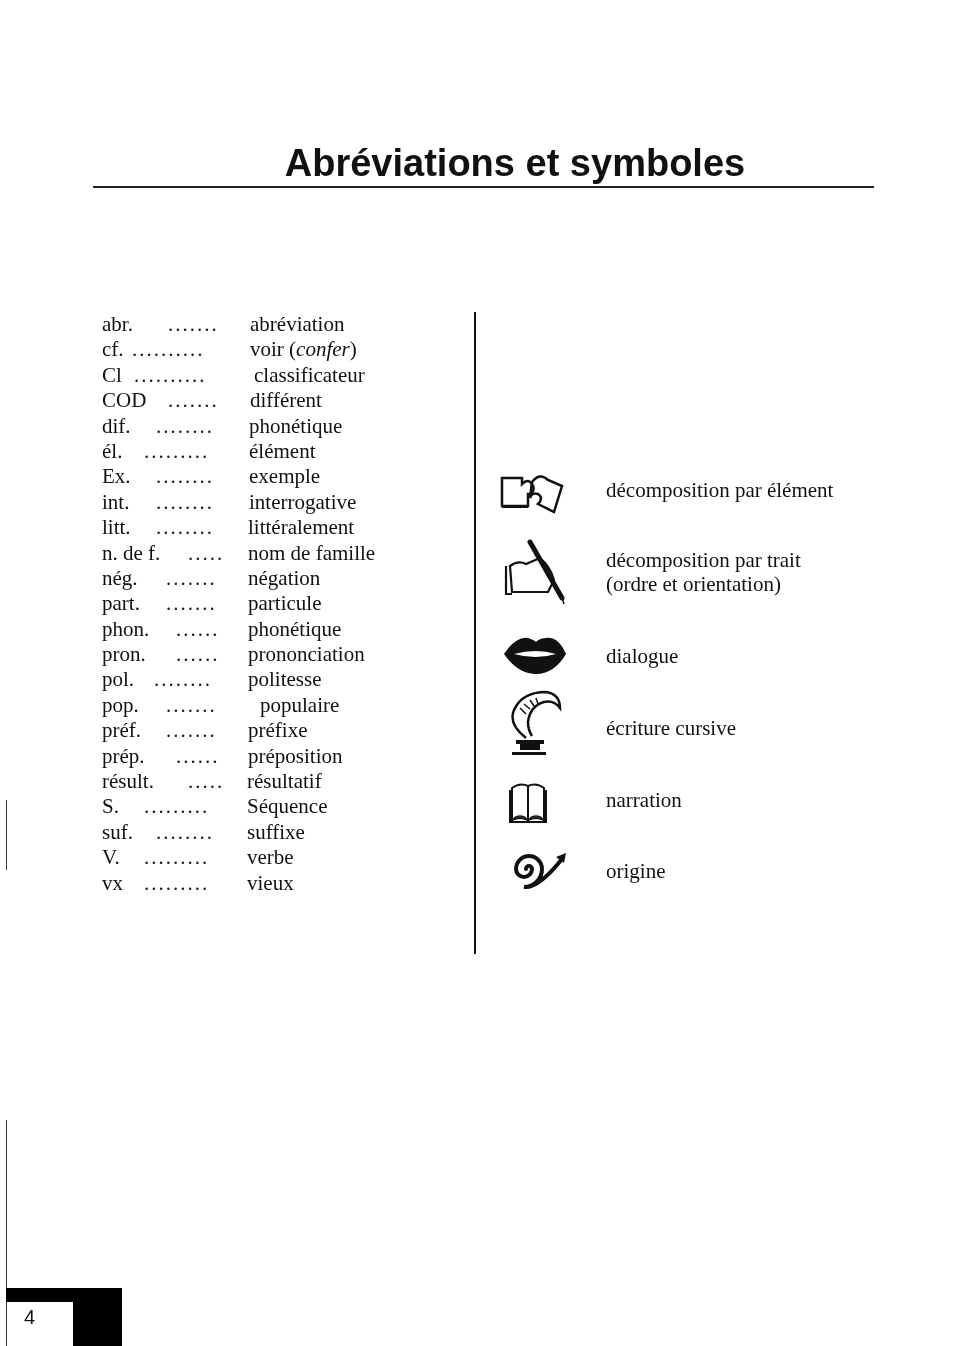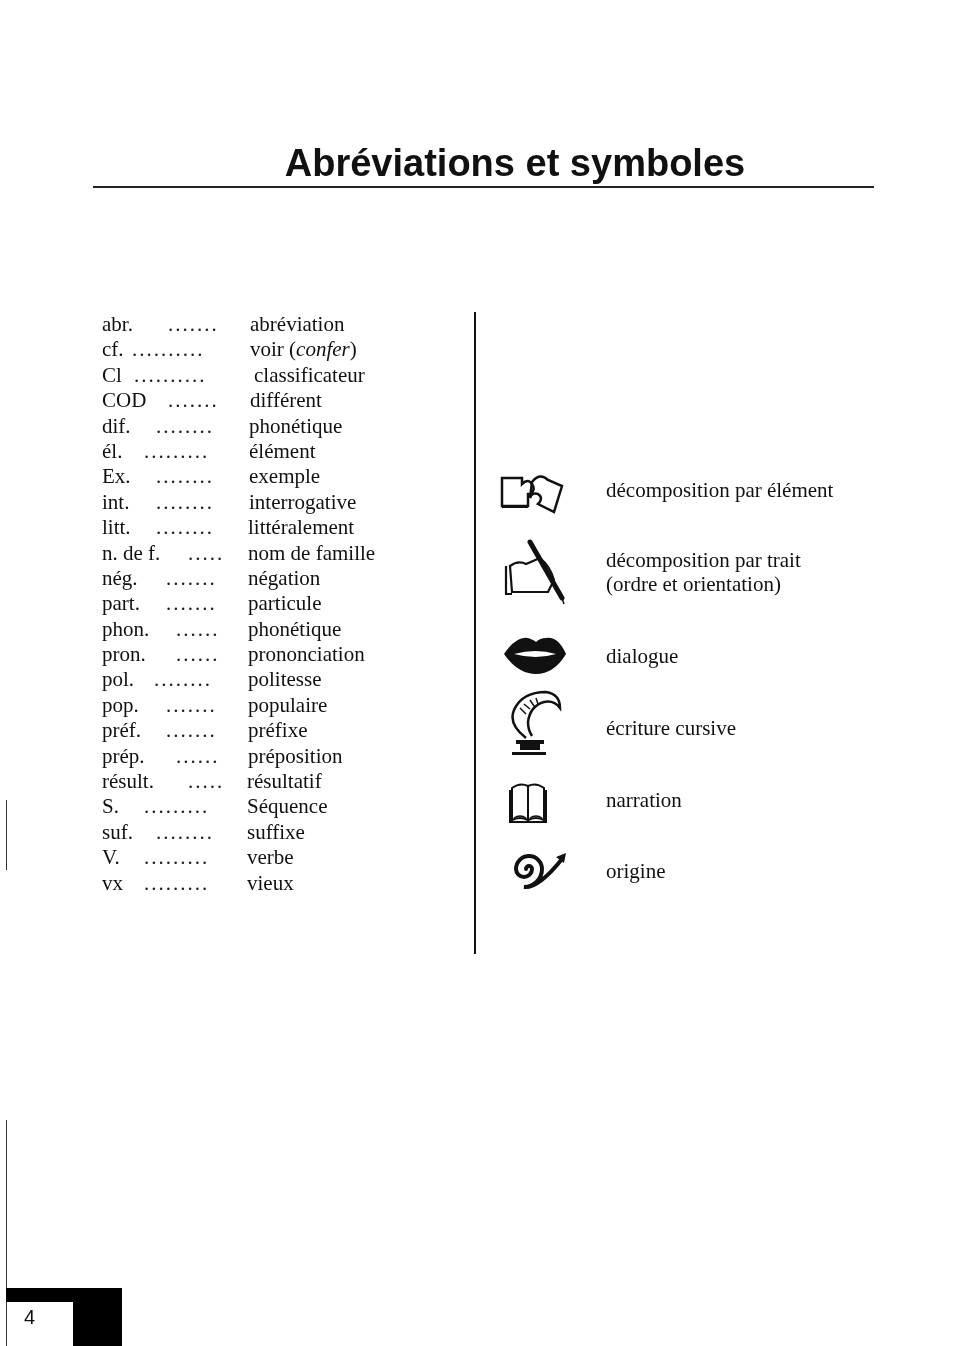--- a/index.html
+++ b/index.html
@@ -108,21 +108,21 @@
       <span class="meaning" style="left:146px">prononciation</span>
     </div>
   <div class="abbr-row">
       <span class="key">pol.</span>
       <span class="dots" style="left:52px">........</span>
       <span class="meaning" style="left:146px">politesse</span>
     </div>
   <div class="abbr-row">
       <span class="key">pop.</span>
       <span class="dots" style="left:64px">.......</span>
-      <span class="meaning" style="left:146px">populaire</span>
+      <span class="meaning" style="left:158px">populaire</span>
     </div>
   <div class="abbr-row">
       <span class="key">préf.</span>
       <span class="dots" style="left:64px">.......</span>
       <span class="meaning" style="left:146px">préfixe</span>
     </div>
   <div class="abbr-row">
       <span class="key">prép.</span>
       <span class="dots" style="left:74px">......</span>
       <span class="meaning" style="left:146px">préposition</span>

